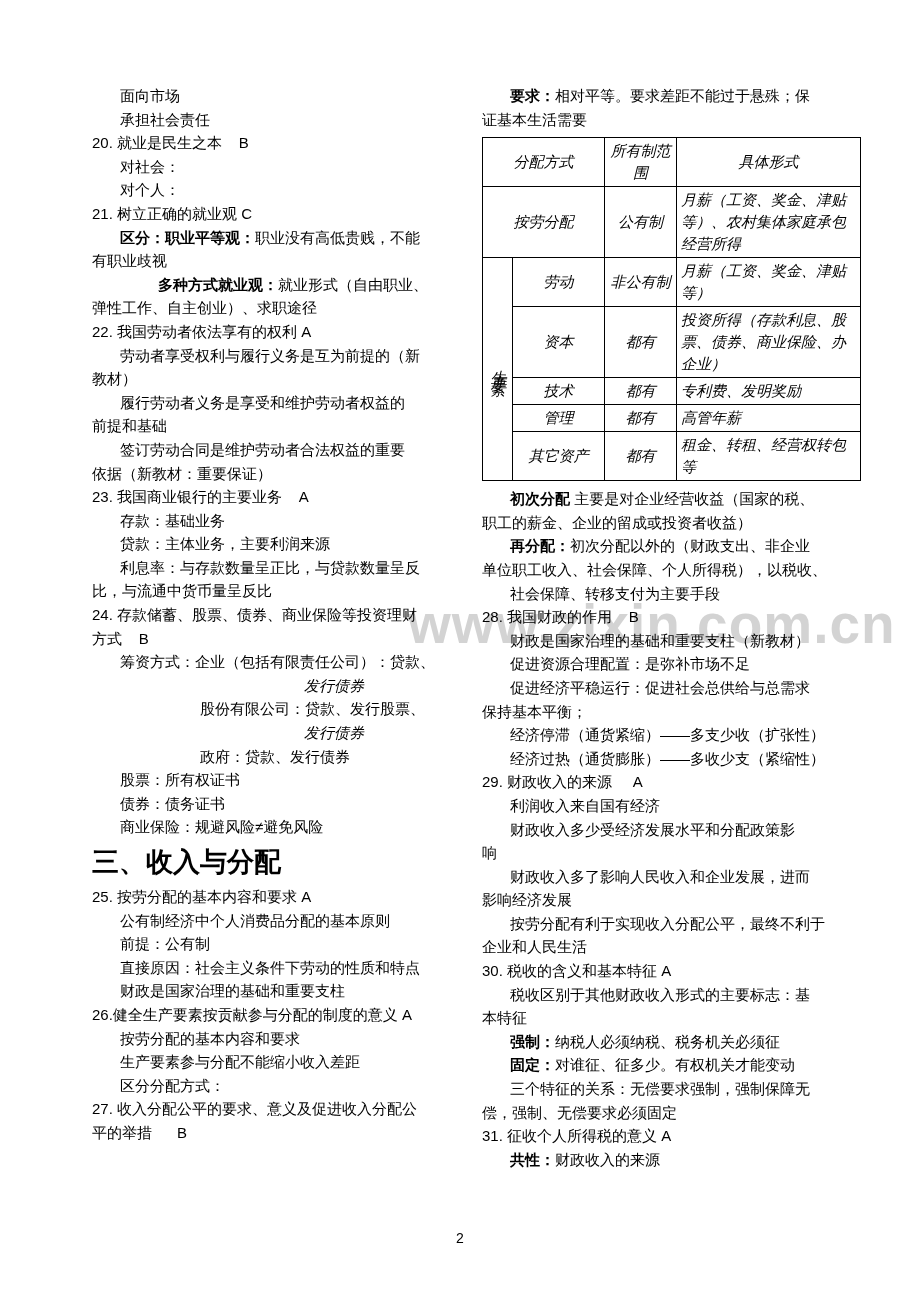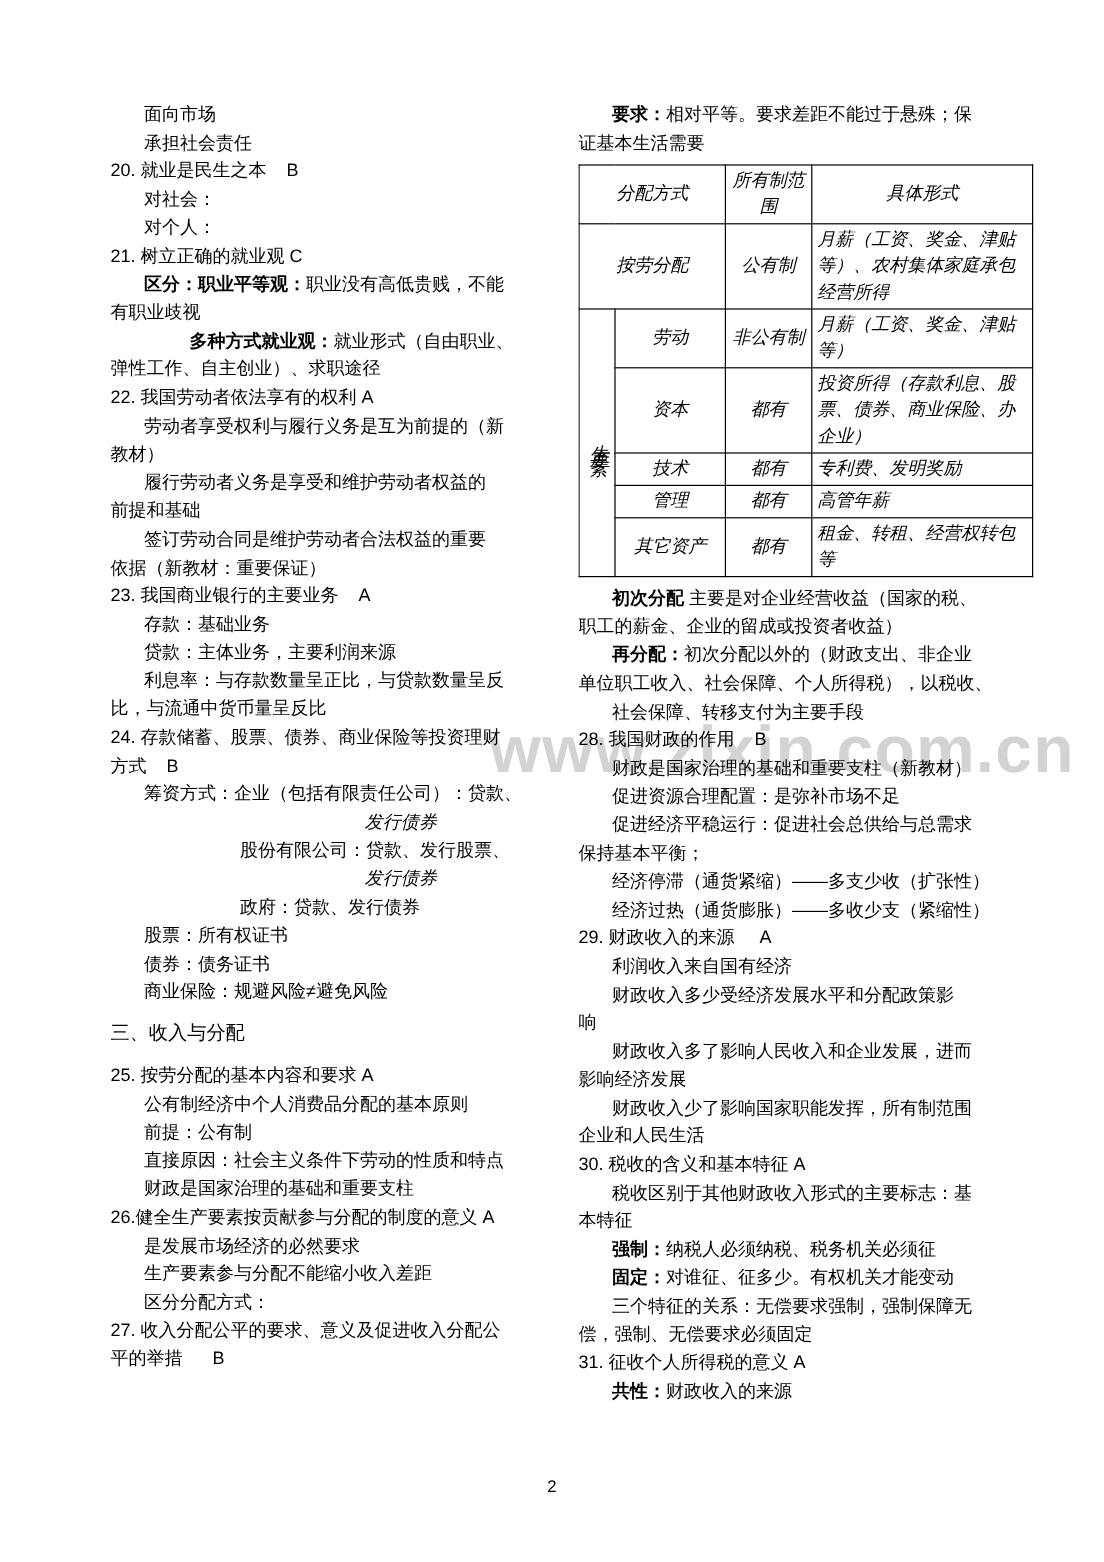--- a/index.html
+++ b/index.html
@@ -38,22 +38,22 @@
     line-height:23.6px;
     height:23.6px;
     white-space:pre;
   }
   .ind0 { padding-left:0; }
   .ind1 { padding-left:28px; }
   .ind2 { padding-left:66px; }
   .ind3 { padding-left:108px; }
   .ind4 { padding-left:212px;font-style:italic; }
   .section-heading {
-    font-size:16px;
-    font-weight:normal;
+    font-size:27px;
+    font-weight:bold;
     line-height:28px;
     margin:9px 0 9px 0;
   }
   .dist-table {
     border-collapse:collapse;
     table-layout:fixed;
     width:378px;
     margin:6px 0 6px 0;
     font-style:italic;
   }
@@ -126,21 +126,21 @@
           <div class="line ind1">商业保险：规避风险≠避免风险</div>
         </div>
       <div class="section-heading">三、收入与分配</div>
       <div id="left-after">
           <div class="line ind0">25. 按劳分配的基本内容和要求 A</div>
           <div class="line ind1">公有制经济中个人消费品分配的基本原则</div>
           <div class="line ind1">前提：公有制</div>
           <div class="line ind1">直接原因：社会主义条件下劳动的性质和特点</div>
           <div class="line ind1">财政是国家治理的基础和重要支柱</div>
           <div class="line ind0">26.健全生产要素按贡献参与分配的制度的意义 A</div>
-          <div class="line ind1">是发展市场经济的必然要求</div>
+          <div class="line ind1">按劳分配的基本内容和要求</div>
           <div class="line ind1">生产要素参与分配不能缩小收入差距</div>
           <div class="line ind1">区分分配方式：</div>
           <div class="line ind0">27. 收入分配公平的要求、意义及促进收入分配公</div>
           <div class="line ind0">平的举措      B</div>
         </div>
     </div>
 
     <div class="col col-right">
       <div id="right-before">
           <div class="line ind1"><b>要求：</b>相对平等。要求差距不能过于悬殊；保</div>
@@ -206,21 +206,21 @@
           <div class="line ind1">促进经济平稳运行：促进社会总供给与总需求</div>
           <div class="line ind0">保持基本平衡；</div>
           <div class="line ind1">经济停滞（通货紧缩）——多支少收（扩张性）</div>
           <div class="line ind1">经济过热（通货膨胀）——多收少支（紧缩性）</div>
           <div class="line ind0">29. 财政收入的来源     A</div>
           <div class="line ind1">利润收入来自国有经济</div>
           <div class="line ind1">财政收入多少受经济发展水平和分配政策影</div>
           <div class="line ind0">响</div>
           <div class="line ind1">财政收入多了影响人民收入和企业发展，进而</div>
           <div class="line ind0">影响经济发展</div>
-          <div class="line ind1">财政收入少了影响国家职能发挥，所有制范围</div>
+          <div class="line ind1">按劳分配有利于实现收入分配公平，最终不利于</div>
           <div class="line ind0">企业和人民生活</div>
           <div class="line ind0">30. 税收的含义和基本特征 A</div>
           <div class="line ind1">税收区别于其他财政收入形式的主要标志：基</div>
           <div class="line ind0">本特征</div>
           <div class="line ind1"><b>强制：</b>纳税人必须纳税、税务机关必须征</div>
           <div class="line ind1"><b>固定：</b>对谁征、征多少。有权机关才能变动</div>
           <div class="line ind1">三个特征的关系：无偿要求强制，强制保障无</div>
           <div class="line ind0">偿，强制、无偿要求必须固定</div>
           <div class="line ind0">31. 征收个人所得税的意义 A</div>
           <div class="line ind1"><b>共性：</b>财政收入的来源</div>

